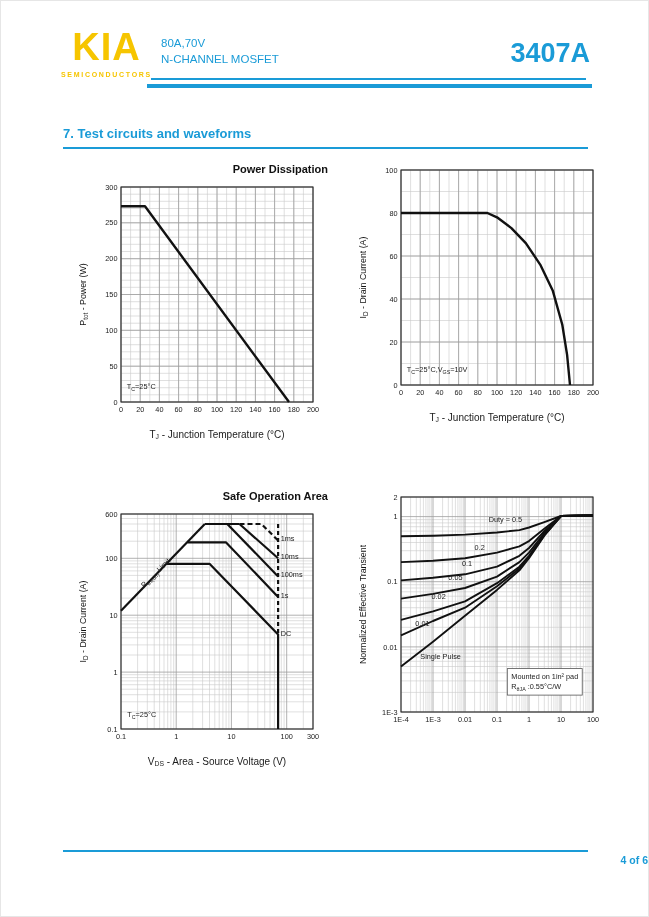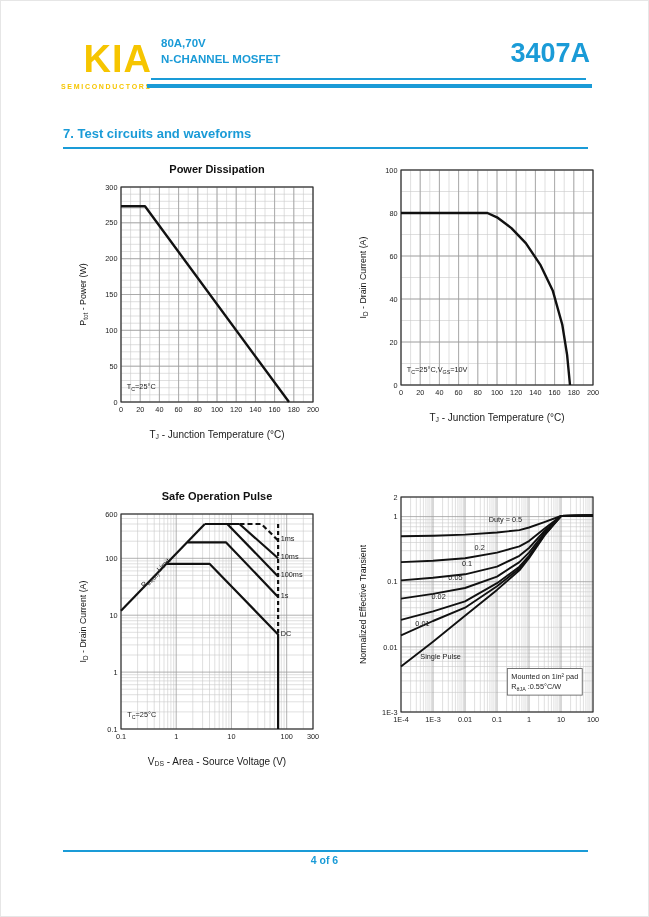--- a/index.html
+++ b/index.html
@@ -1,44 +1,44 @@
 <!DOCTYPE html>
 <html style="--accent: #1a9bd7; --brand-yellow: #f6c500;"><head>
 <meta charset="utf-8">
 <style>
   *{margin:0;padding:0;box-sizing:border-box}
   html,body{background:#ffffff}
   body{font-family:"Liberation Sans","DejaVu Sans",sans-serif;color:#111}
   .page{position:relative;width:649px;height:917px;background:#fff;border:1px solid #e6e6e6;overflow:hidden}
 
   
-  .logo{position:absolute;left:60px;top:39px;text-align:right}
+  .logo{position:absolute;left:60px;top:27px;text-align:center}
   .logo-main{font-size:38px;font-weight:bold;color:var(--brand-yellow);line-height:1;letter-spacing:1px}
   .logo-sub{font-size:7px;font-weight:bold;color:var(--brand-yellow);letter-spacing:1.7px;margin-top:5px;white-space:nowrap}
-  .hdr-block{position:absolute;left:160px;top:35px;color:var(--accent);font-weight:bold;font-size:11.5px;line-height:1.35;white-space:nowrap}
+  .hdr-block{position:absolute;left:160px;top:35px;color:var(--accent);font-weight:normal;font-size:11.5px;line-height:1.35;white-space:nowrap}
   .part-no{position:absolute;right:58px;top:37px;color:var(--accent);font-size:27px;font-weight:bold}
   .rule-thin{position:absolute;left:150px;right:62px;top:77px;height:1.5px;background:var(--accent)}
   .rule-thick{position:absolute;left:146px;right:56px;top:83px;height:4px;background:var(--accent)}
 
   
   .section-heading{position:absolute;left:62px;top:125px;color:var(--accent);font-weight:bold;font-size:13px}
   .section-rule{position:absolute;left:62px;right:60px;top:146px;height:2px;background:var(--accent)}
 
   
   .charts{position:absolute;left:75px;top:162px;display:grid;grid-template-columns:252px 252px;column-gap:28px;row-gap:50px}
   figure.chart{width:252px}
-  .chart-title{font-size:11px;font-weight:bold;color:#111;text-align:center;padding-left:30px;height:17px;white-space:nowrap}
+  .chart-title{font-size:11px;font-weight:bold;color:#111;text-align:right;padding-left:30px;height:17px;white-space:nowrap}
   .xlabel{font-size:10px;color:#1b1b1b;text-align:center;padding-left:30px;margin-top:3px;white-space:nowrap}
   .sub{font-size:68%;vertical-align:-18%}
   svg{display:block}
   svg text{font-family:inherit}
 
   
   .footer-rule{position:absolute;left:62px;right:60px;top:849px;height:2px;background:var(--accent)}
-  .footer-page{position:absolute;left:0;right:0;top:853px;text-align:center;color:var(--accent);font-weight:bold;font-size:10.5px}
+  .footer-page{position:absolute;left:0;right:0;top:853px;text-align:right;color:var(--accent);font-weight:bold;font-size:10.5px}
 </style>
 </head>
 <body>
 
 <div class="page">
 
   <div class="logo">
     <div class="logo-main">KIA</div>
     <div class="logo-sub">SEMICONDUCTORS</div>
   </div>
@@ -226,21 +226,21 @@
           <text x="41.5" y="138.6" text-anchor="end" font-size="7.3" fill="#222">40</text>
           <text x="41.5" y="95.6" text-anchor="end" font-size="7.3" fill="#222">60</text>
           <text x="41.5" y="52.6" text-anchor="end" font-size="7.3" fill="#222">80</text>
           <text x="41.5" y="9.6" text-anchor="end" font-size="7.3" fill="#222">100</text>
           <text x="10" y="114.5" text-anchor="middle" font-size="8.8" fill="#111" transform="rotate(-90 10 114.5)"><tspan dy="0">I</tspan><tspan dy="2" font-size="6.3">D</tspan><tspan dy="-2"> - Drain Current (A)</tspan></text>
         </svg>
       <div class="xlabel"><span>T</span><span class="sub">J</span><span> - Junction Temperature (°C)</span></div>
     </figure>
 
     <figure class="chart">
-      <figcaption class="chart-title">Safe Operation Pulse</figcaption>
+      <figcaption class="chart-title">Safe Operation Area</figcaption>
       <svg viewBox="0 0 252 246" width="252" height="246">
           <line x1="61.6" y1="7" x2="61.6" y2="222" stroke="#c9c9c9" stroke-width="0.6"></line>
           <line x1="71.3" y1="7" x2="71.3" y2="222" stroke="#c9c9c9" stroke-width="0.6"></line>
           <line x1="78.2" y1="7" x2="78.2" y2="222" stroke="#c9c9c9" stroke-width="0.6"></line>
           <line x1="83.6" y1="7" x2="83.6" y2="222" stroke="#c9c9c9" stroke-width="0.6"></line>
           <line x1="88.0" y1="7" x2="88.0" y2="222" stroke="#c9c9c9" stroke-width="0.6"></line>
           <line x1="91.7" y1="7" x2="91.7" y2="222" stroke="#c9c9c9" stroke-width="0.6"></line>
           <line x1="94.9" y1="7" x2="94.9" y2="222" stroke="#c9c9c9" stroke-width="0.6"></line>
           <line x1="97.7" y1="7" x2="97.7" y2="222" stroke="#c9c9c9" stroke-width="0.6"></line>
           <line x1="116.8" y1="7" x2="116.8" y2="222" stroke="#c9c9c9" stroke-width="0.6"></line>

